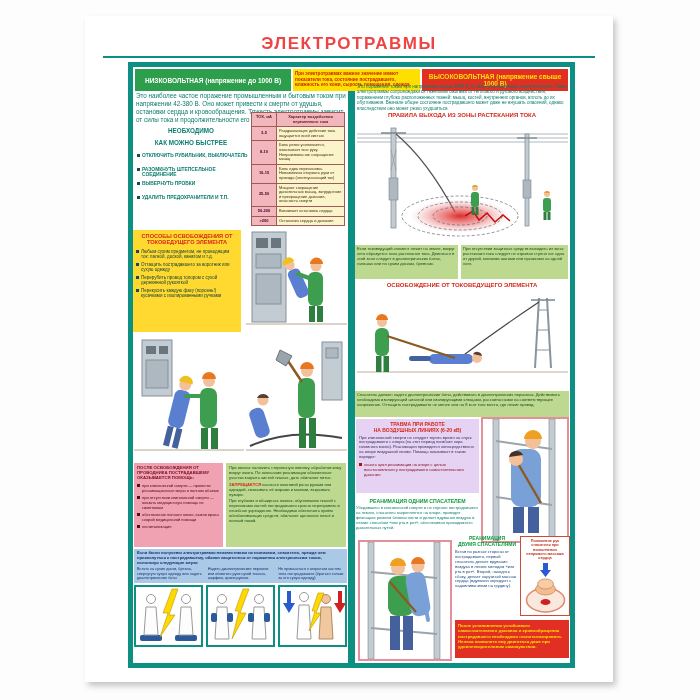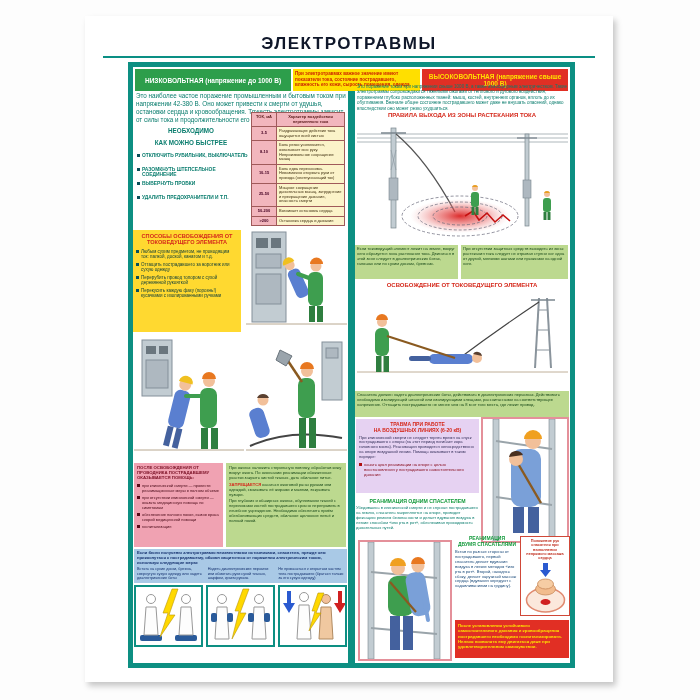--- a/index.html
+++ b/index.html
@@ -26,21 +26,21 @@
   .illbox{border:2px solid #e4909a;background:#fff;}
   svg{display:block;}
 </style>
 </head>
 <body>
 
 <div class="stage">
   <div class="sheet">
 
     <div class="bx" style="left:0;right:0;top:18px;text-align:center;font-size:17px;font-weight:bold;
-         letter-spacing:1.5px;color:#0f172a;">ЭЛЕКТРОТРАВМЫ</div>
+         letter-spacing:1.5px;color:#ef4444;">ЭЛЕКТРОТРАВМЫ</div>
     <div class="bx" style="left:18px;right:18px;top:40px;height:2px;background:#0a8f84;"></div>
 
     <div class="panel">
 
       <div class="bx hdr" style="left:2px;top:2px;width:156px;height:22px;background:#2d9e4b;
            color:#fff;font-size:6.5px;">НИЗКОВОЛЬТНАЯ (напряжение до 1000 В)</div>
       <div class="bx" style="left:160px;top:2px;width:127px;height:22px;background:#ffdf00;
            color:#cc2200;font-size:4.6px;font-weight:bold;padding:2px;line-height:1.2;">При электротравмах важное значение имеют показатели тока, состояние пострадавшего, влажность его кожи, сырость помещения, одежда</div>
       <div class="bx hdr" style="left:289px;top:2px;width:146px;height:22px;background:#e12f24;
            color:#ffe000;font-size:6.5px;">ВЫСОКОВОЛЬТНАЯ (напряжение свыше 1000 В)</div>

